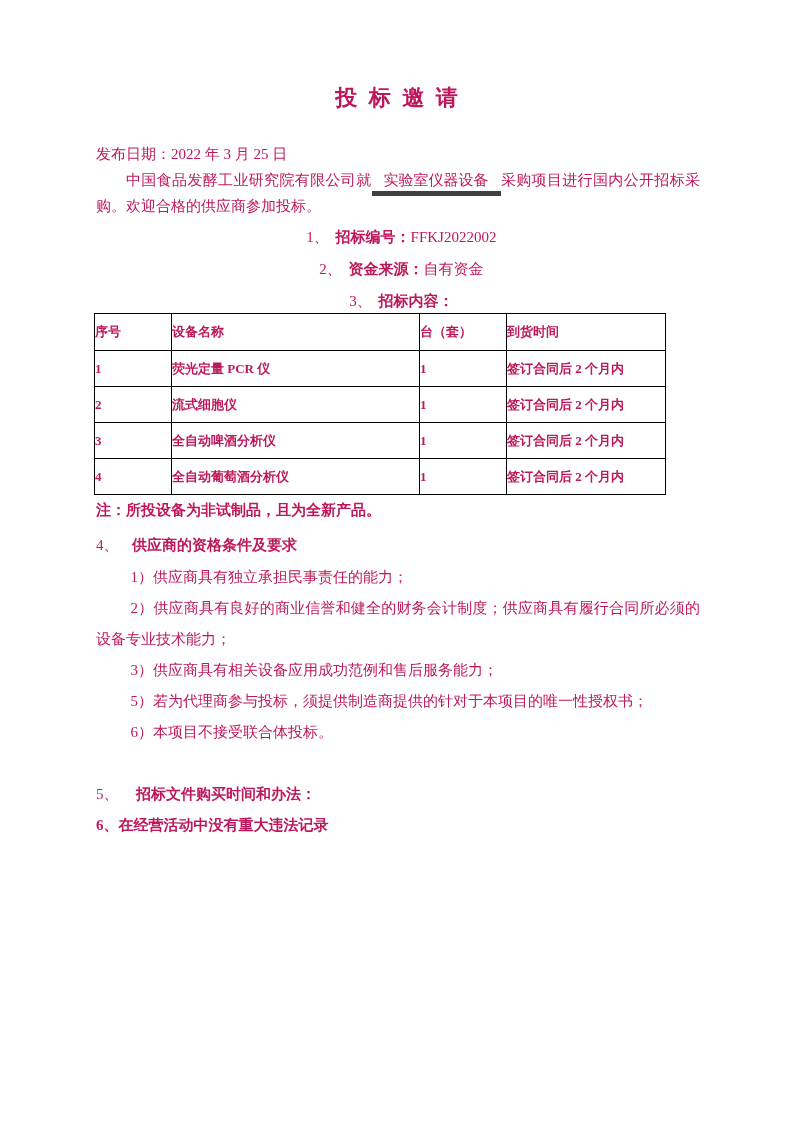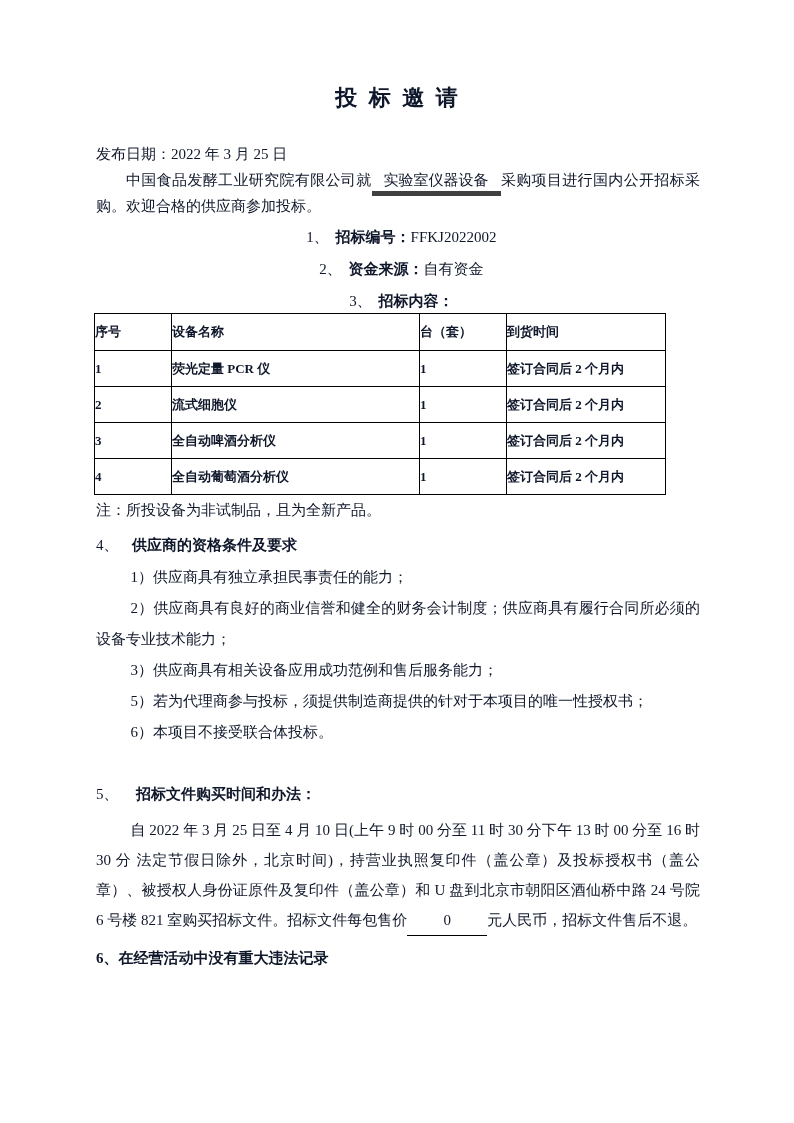--- a/index.html
+++ b/index.html
@@ -1,17 +1,17 @@
 <!DOCTYPE html>
 <html><head>
 <meta charset="utf-8">
 <style>
   html,body{margin:0;padding:0;background:#888;}
   .page{
-    width:794px;height:1123px;background:#ffffff;color:#0f172a;
+    width:794px;height:1123px;background:#ffffff;color:#be185d;
     font-family:"Liberation Serif","DejaVu Serif",serif;
     box-sizing:border-box;
     padding:84px 94px 0 96px;
     overflow:hidden;
     margin:0 auto;
     position:relative;
   }
   .doc-title{
     font-size:22px;font-weight:bold;text-align:center;
     letter-spacing:3px;line-height:28px;margin:0;
@@ -35,21 +35,21 @@
   }
   table.bid-table th,table.bid-table td{
     border:1px solid #000;text-align:left;vertical-align:middle;
     font-weight:bold;font-size:13px;padding:0;
   }
   table.bid-table th{height:36px;}
   table.bid-table td{height:35px;}
   td.cell-name{font-size:14px;}
   td.cell-name-big{font-size:17px;}
   td.cell-delivery{font-size:12.5px;}
-  .note-line{font-size:15px;font-weight:normal;line-height:17px;margin:7px 0 0 0;}
+  .note-line{font-size:15px;font-weight:bold;line-height:17px;margin:7px 0 0 0;}
   .sec-heading{font-size:15px;line-height:17px;margin:18px 0 0 0;}
   .sec-heading .sec-title{font-weight:bold;}
   .sub-list{margin:8px 0 0 0;}
   .sub-item{
     font-size:15px;line-height:31px;text-align:justify;
     text-indent:2.3em;margin:0;
   }
   .sec5-heading{margin-top:38px;}
   .sec5-heading .num{width:40px;}
   .para5{
@@ -129,17 +129,16 @@
   <div class="sub-list">
     <p class="sub-item">1）供应商具有独立承担民事责任的能力；</p>
     <p class="sub-item">2）供应商具有良好的商业信誉和健全的财务会计制度；供应商具有履行合同所必须的设备专业技术能力；</p>
     <p class="sub-item">3）供应商具有相关设备应用成功范例和售后服务能力；</p>
     <p class="sub-item">5）若为代理商参与投标，须提供制造商提供的针对于本项目的唯一性授权书；</p>
     <p class="sub-item">6）本项目不接受联合体投标。</p>
   </div>
 
   <p class="sec-heading sec5-heading"><span class="num">5、</span><span class="sec-title">招标文件购买时间和办法：</span></p>
 
-  <p class="para5"><span>自 2022 年 3 月 25 日至 4 月 10 日(上午 9 时 00 分至 11 时 30 分下午 13 时 00 分至 16 时 30 分 法定节假日除外，北京时间)，持营业执照复印件（盖公章）及投标授权书（盖公章）、被授权人身份证原件及复印件（盖公章）和 U 盘到北京市朝阳区酒仙桥中路 24 号院 6 号楼 821 室购买招标文件。招标文件每包售价</span><span class="price-blank">0</span><span>元人民币，招标文件售后不退。</span></p>
 
   <p class="sec6-heading"><span>6、</span><span>在经营活动中没有重大违法记录</span></p>
 
 </div>
 
 </body></html>

